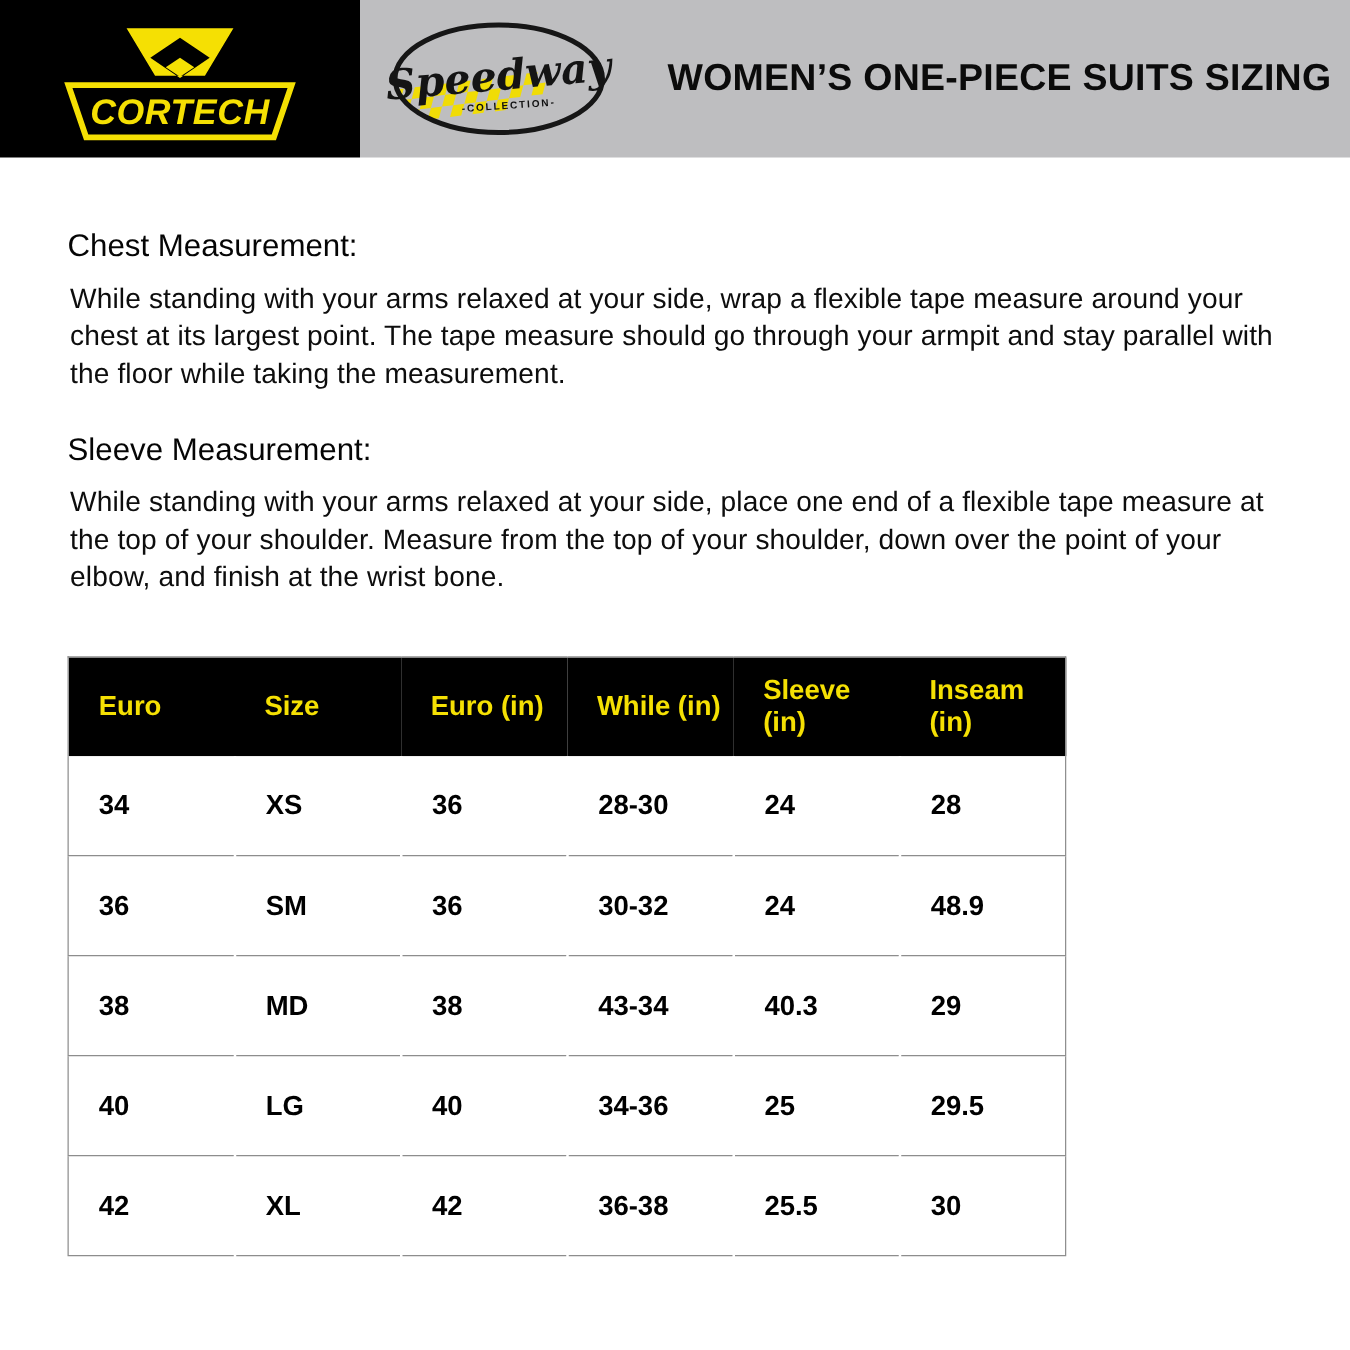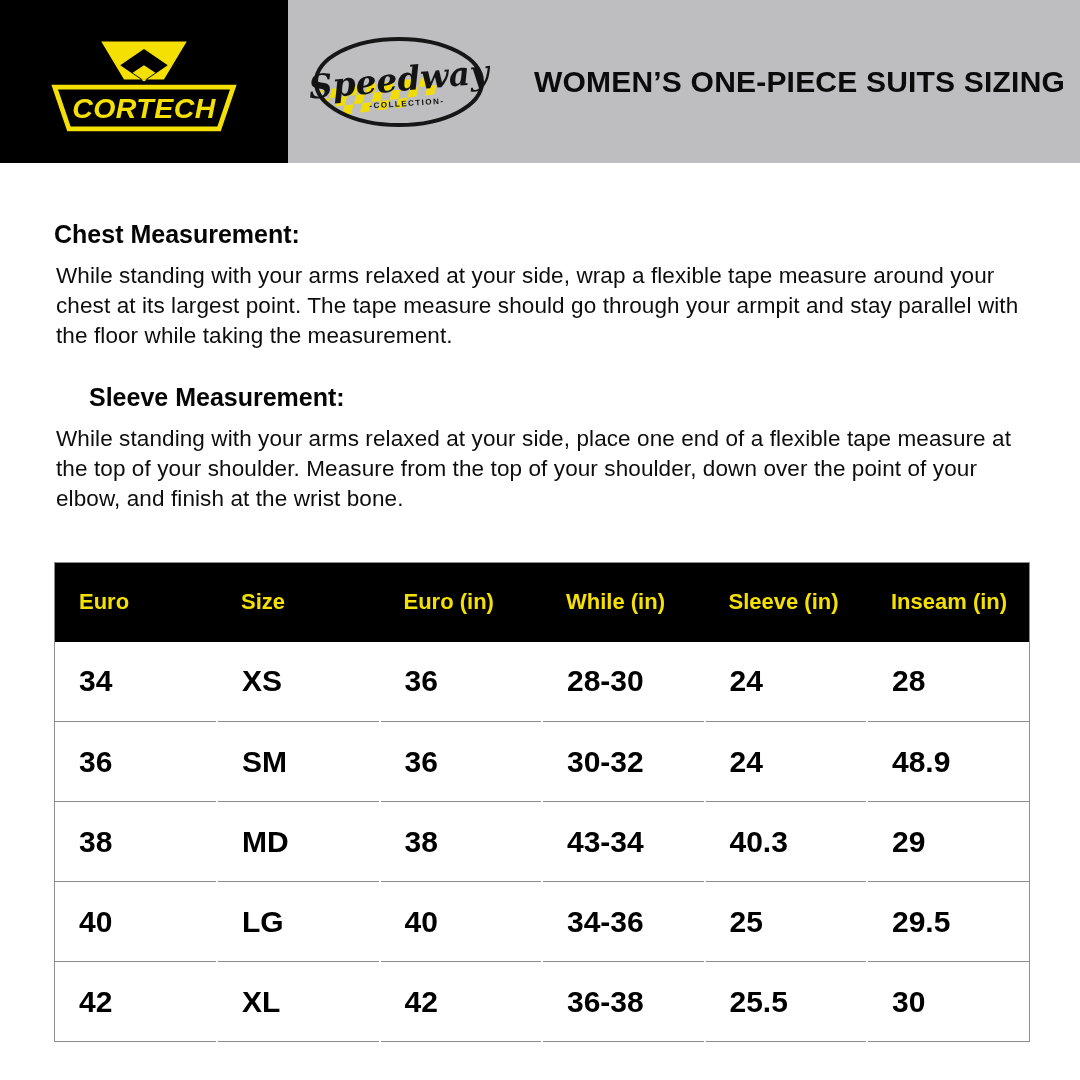--- a/index.html
+++ b/index.html
@@ -6,68 +6,68 @@
   html, body { margin: 0; padding: 0; }
   body {
     width: 1080px; height: 1080px;
     background: #ffffff;
     font-family: "Liberation Sans", sans-serif;
     color: #000;
     overflow: hidden;
   }
 
   
-  .header { display: flex; height: 163px; width: 100%; }
+  .header { display: flex; height: 126px; width: 100%; }
   .logo-box {
     width: 288px; min-width: 288px; height: 100%;
     background: #000;
     display: flex; align-items: center; justify-content: center;
   }
   .cortech-svg { width: 190px; height: 98px; margin-top: 14px; }
   .banner {
     flex: 1; background: #BEBEC0;
     display: flex; align-items: center;
     padding: 0 30px 0 20px;
   }
   .speedway-svg { width: 182px; height: 106px; flex: none; margin-right: 16px; }
   .banner-title {
     font-size: 30px; font-weight: 700; letter-spacing: 0.2px;
     white-space: nowrap; color: #0b0b0b; margin-left: 28px;
   }
 
   
   .content { padding: 0 52px 0 54px; }
   .section-heading {
-    font-size: 25px; font-weight: 700; color: #050505;
+    font-size: 25px; font-weight: 400; color: #050505;
     margin: 0 0 12px 0;
   }
   .section-heading.first { margin-top: 57px; }
-  .section-heading.second { margin-top: 32px; margin-left: 35px; }
+  .section-heading.second { margin-top: 32px; }
   .section-body {
     font-size: 22.5px; line-height: 30px; margin: 2px;
     width: 985px; color: #0d0d0d; letter-spacing: 0.1px;
   }
 
   
   .size-table {
-    width: 976px; margin-top: 48px;
+    width: 799px; margin-top: 48px;
     border-collapse: collapse;
     border: 1px solid #8f8f8f;
     table-layout: fixed;
   }
   .size-table col { width: 16.666%; }
   .size-table thead th {
     background: #000;
     color: #F5E003;
     font-size: 22px; font-weight: 700;
     text-align: left; height: 79px;
     padding: 0 0 0 24px;
   }
   .size-table tbody td {
-    font-size: 30px; font-weight: 700;
+    font-size: 22px; font-weight: 700;
     text-align: left; height: 80px;
     padding: 0 0 0 24px;
     border-bottom: 1px solid #8d8d8d;
     background: #fff;
   }
   .size-table tbody td + td { border-left: 2px solid #ffffff; }
 </style>
 </head>
 <body>
 

